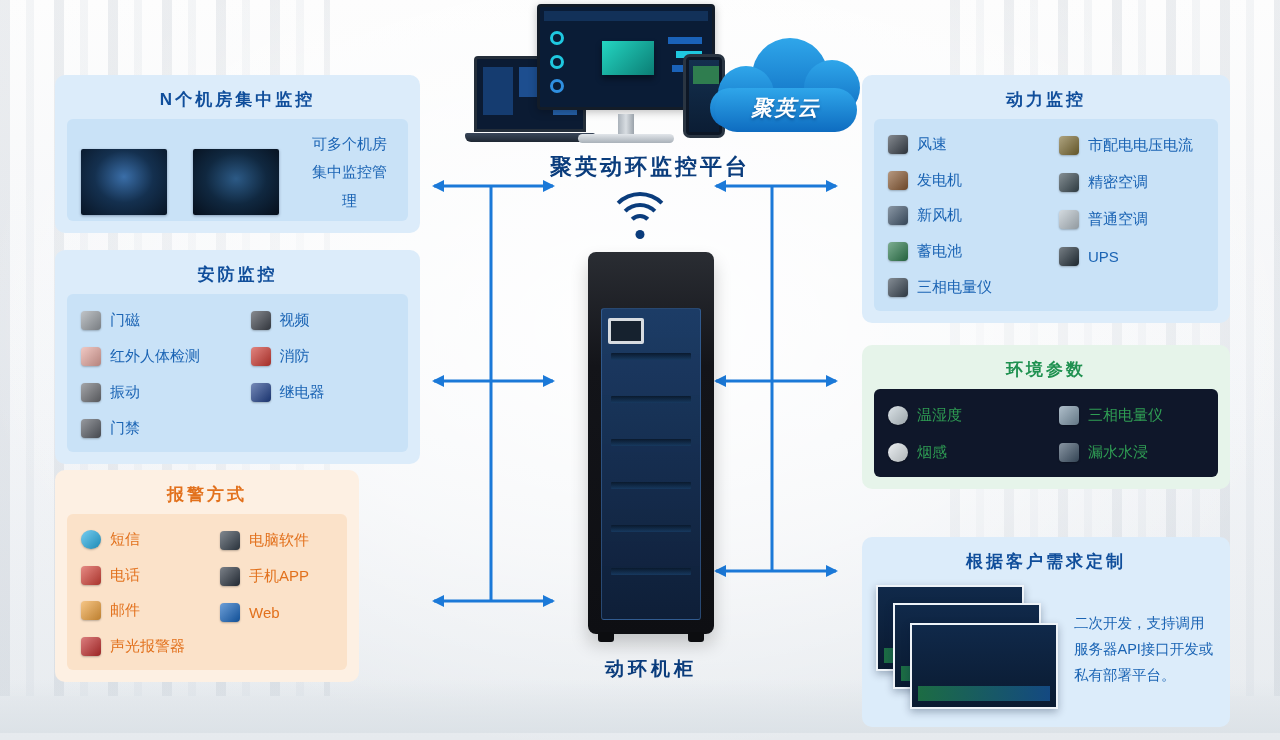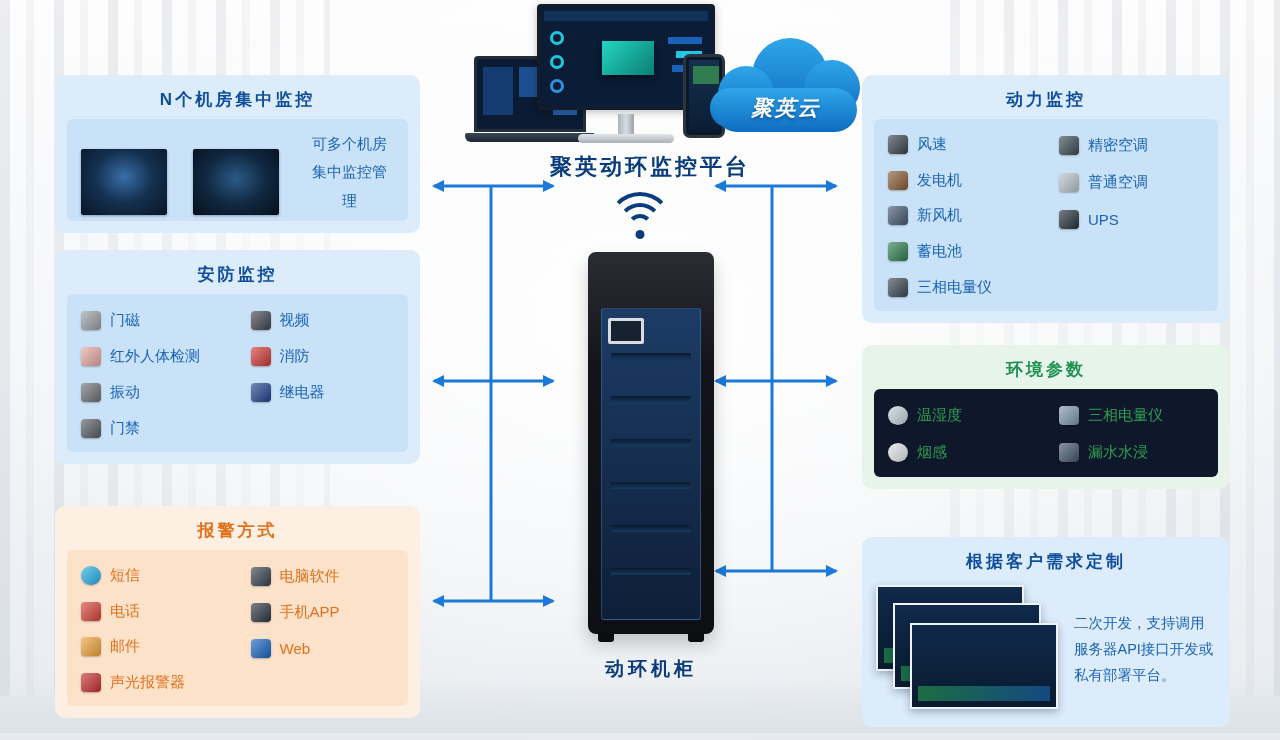--- a/index.html
+++ b/index.html
@@ -30,21 +30,21 @@
   svg.connectors { position:absolute; inset:0; pointer-events:none; }
   svg.connectors line { stroke:var(--accent,#1b79d8); stroke-width:3; }
 
   
   .panel { position:absolute; border-radius:10px; }
   .panel.blue   { background:#dcecfa; }
   .panel.orange { background:#fdf0e3; }
   .panel.green  { background:#e6f4ea; }
   #p-rooms    { left:55px;  top:75px;  width:365px; height:158px; }
   #p-security { left:55px;  top:250px; width:365px; height:214px; }
-  #p-alarm    { left:55px;  top:506px; width:365px; height:212px; }
+  #p-alarm    { left:55px;  top:470px; width:304px; height:212px; }
   #p-power    { left:862px; top:75px;  width:368px; height:248px; }
   #p-env      { left:862px; top:345px; width:368px; height:144px; }
   #p-custom   { left:862px; top:513px; width:368px; height:190px;margin-top:24px; }
 
   .panel-title { margin:13px 0 0; text-align:center; font-size:17px;
     font-weight:bold; letter-spacing:3px; }
   .panel.blue   .panel-title { color:var(--panel-title-blue,#104e9b); }
   .panel.orange .panel-title { color:var(--panel-title-orange,#e2711d); }
   .panel.green  .panel-title { color:var(--panel-title-green,#1f9150); }
 
@@ -367,20 +367,24 @@
             <span class="item-icon" data-name="battery-icon" style="background-color: rgb(46, 125, 79);"></span>
             <span class="item-label" data-name="feature-item-label">蓄电池</span>
           </div>
           <div class="item-row" data-name="feature-item">
             <span class="item-icon" data-name="three-phase-meter-icon" style="background-color: rgb(58, 71, 84);"></span>
             <span class="item-label" data-name="feature-item-label">三相电量仪</span>
           </div>
         </div>
       <div class="col" data-name="power-items-right">
           <div class="item-row" data-name="feature-item">
+            <span class="item-icon" data-name="distribution-meter-icon" style="background-color: rgb(125, 108, 51);"></span>
+            <span class="item-label" data-name="feature-item-label">市配电电压电流</span>
+          </div>
+          <div class="item-row" data-name="feature-item">
             <span class="item-icon" data-name="precision-ac-icon" style="background-color: rgb(58, 74, 82);"></span>
             <span class="item-label" data-name="feature-item-label">精密空调</span>
           </div>
           <div class="item-row" data-name="feature-item">
             <span class="item-icon" data-name="ordinary-ac-icon" style="background-color: rgb(185, 196, 204);"></span>
             <span class="item-label" data-name="feature-item-label">普通空调</span>
           </div>
           <div class="item-row" data-name="feature-item">
             <span class="item-icon" data-name="ups-icon" style="background-color: rgb(35, 48, 58);"></span>
             <span class="item-label" data-name="feature-item-label">UPS</span>

